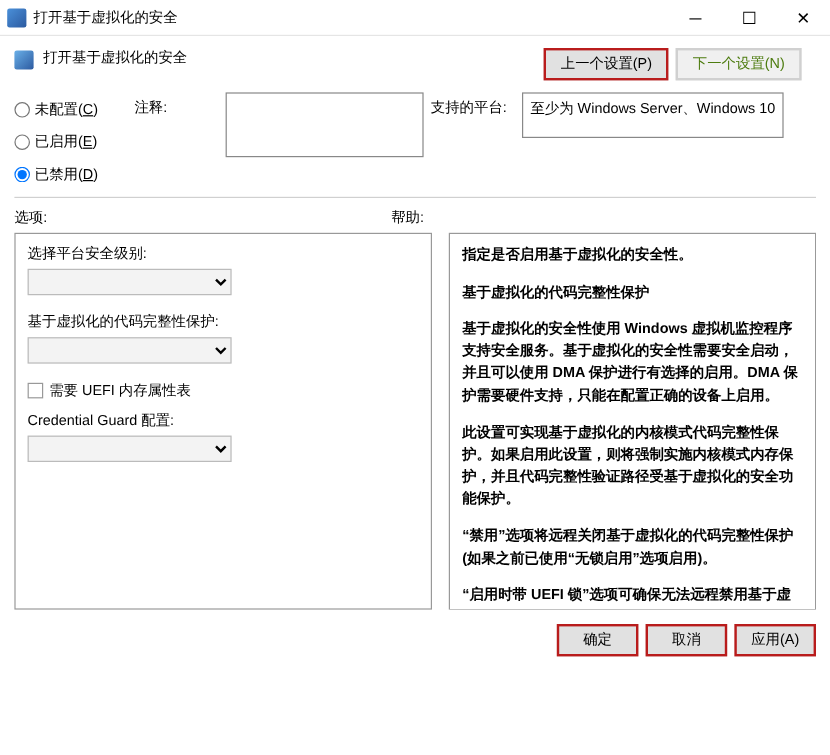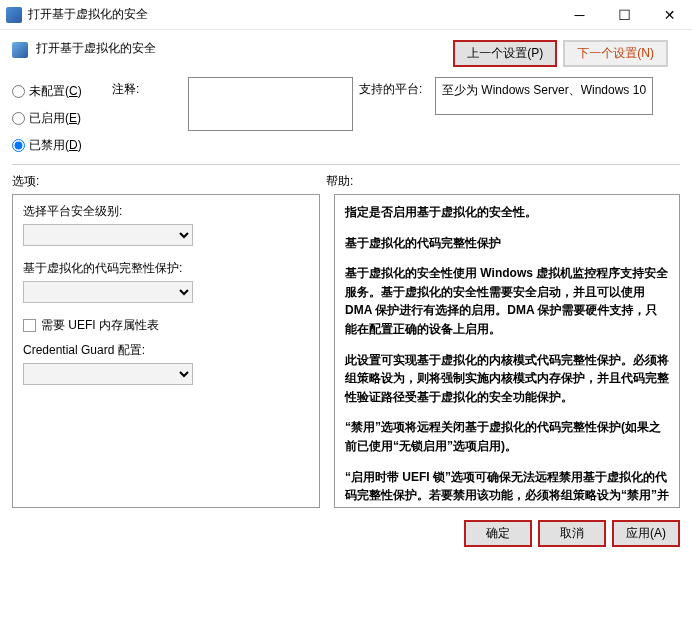--- a/index.html
+++ b/index.html
@@ -8,21 +8,21 @@
 .titlebar { height: 30px; display: flex; align-items: center; padding-left: 6px; border-bottom: 1px solid #e5e5e5; }
 .titlebar .app-icon { width: 16px; height: 16px; margin-right: 6px; background: linear-gradient(135deg,#4a90d9,#2c5aa0); border-radius: 2px; }
 .titlebar .title { flex: 1; }
 .titlebar .winbtn { width: 45px; height: 30px; display: flex; align-items: center; justify-content: center; font-size: 14px; }
 
 .header-row { display: flex; align-items: flex-start; padding: 10px 12px 4px 12px; }
 .header-row .policy-icon { width: 16px; height: 16px; margin-right: 8px; margin-top: 2px; background: linear-gradient(135deg,#6ab0e8,#2c5aa0); border-radius: 2px; }
 .header-row .policy-title { flex: 1; font-size: 12px; }
 .nav-buttons { display: flex; gap: 6px; padding-right: 12px; margin-left: auto; }
 .btn { border: 2px solid #b91c1c; background: #e1e1e1; padding: 3px 12px; font-size: 12px; cursor: pointer; }
-.btn:disabled { color: #c2410c; background: #f0f0f0; border-color: #d0d0d0; cursor: default; }
+.btn:disabled { color: #4d7c0f; background: #f0f0f0; border-color: #d0d0d0; cursor: default; }
 
 .config-section { display: flex; padding: 6px 12px 2px 12px; }
 .radio-col { width: 100px; display: flex; flex-direction: column; gap: 10px; padding-top: 6px; }
 .radio-col label { display: flex; align-items: center; gap: 4px; cursor: pointer; }
 .radio-col input[type=radio]{ cursor:pointer; }
 .radio-col .hotkey { text-decoration: underline; }
 
 .fields-col { flex: 1; display: flex; gap: 6px; }
 .field-row { display: flex; align-items: flex-start; gap: 6px; }
 .field-row .lbl { width: 70px; padding-top: 4px; }
@@ -30,21 +30,21 @@
 .supported-box { flex: 1; height: 38px; border: 1px solid #888; background: #fff; padding: 4px 6px; overflow-y: scroll; }
 
 hr.sep { border: none; border-top: 1px solid #d0d0d0; margin: 8px 12px 4px 12px; }
 
 .labels-row { display: flex; padding: 4px 12px 4px 12px; }
 .labels-row .opt { width: 302px; }
 .labels-row .help { flex: 1; padding-left: 12px; }
 
 .panels { display: flex; padding: 0 12px 8px 12px; gap: 14px; height: 322px; }
 .panel { border: 1px solid #999; background: #fff; padding: 8px 10px; overflow: auto; }
-.options-panel { width: 308px; }
+.options-panel { width: 348px; }
 .help-panel { flex: 1; overflow-y: scroll; }
 .options-panel .opt-group { margin-bottom: 14px; }
 .options-panel .opt-label { margin-bottom: 4px; }
 .options-panel select { width: 170px; border: 1px solid #bbb; background: #f3f3f3; height: 22px; }
 .options-panel .chk { display: flex; align-items: center; gap: 5px; margin-bottom: 8px; }
 .options-panel .chk input[type=checkbox]{ border:1px solid #999; width:13px; height:13px; background:#fff; appearance:none; }
 .help-panel p { margin-bottom: 12px; line-height: 1.55; font-weight: bold; }
 
 .footer { display: flex; justify-content: flex-end; gap: 6px; padding: 4px 12px 8px 12px; }
 .footer .btn { min-width: 68px; }
@@ -130,21 +130,21 @@
       <div class="opt-label">Credential Guard 配置:</div>
       <select>
         <option></option>
       </select>
     </div>
   </div>
   <div class="panel help-panel">
     <p>指定是否启用基于虚拟化的安全性。</p>
     <p>基于虚拟化的代码完整性保护</p>
     <p>基于虚拟化的安全性使用 Windows 虚拟机监控程序支持安全服务。基于虚拟化的安全性需要安全启动，并且可以使用 DMA 保护进行有选择的启用。DMA 保护需要硬件支持，只能在配置正确的设备上启用。</p>
-    <p>此设置可实现基于虚拟化的内核模式代码完整性保护。必须将组策略设为，则将强制实施内核模式内存保护，并且代码完整性验证路径受基于虚拟化的安全功能保护。</p>
+    <p>此设置可实现基于虚拟化的内核模式代码完整性保护。如果启用此设置，则将强制实施内核模式内存保护，并且代码完整性验证路径受基于虚拟化的安全功能保护。</p>
     <p>“禁用”选项将远程关闭基于虚拟化的代码完整性保护(如果之前已使用“无锁启用”选项启用)。</p>
     <p>“启用时带 UEFI 锁”选项可确保无法远程禁用基于虚拟化的代码完整性保护。若要禁用该功能，必须将组策略设为“禁用”并通过真实存在的用户从每台计算机中删除该安全功能，然后才能清除 UEFI 中永久保留的配置。</p>
   </div>
 </div>
 
 <div class="footer">
   <button class="btn">确定</button>
   <button class="btn">取消</button>
   <button class="btn">应用(A)</button>
 </div>

